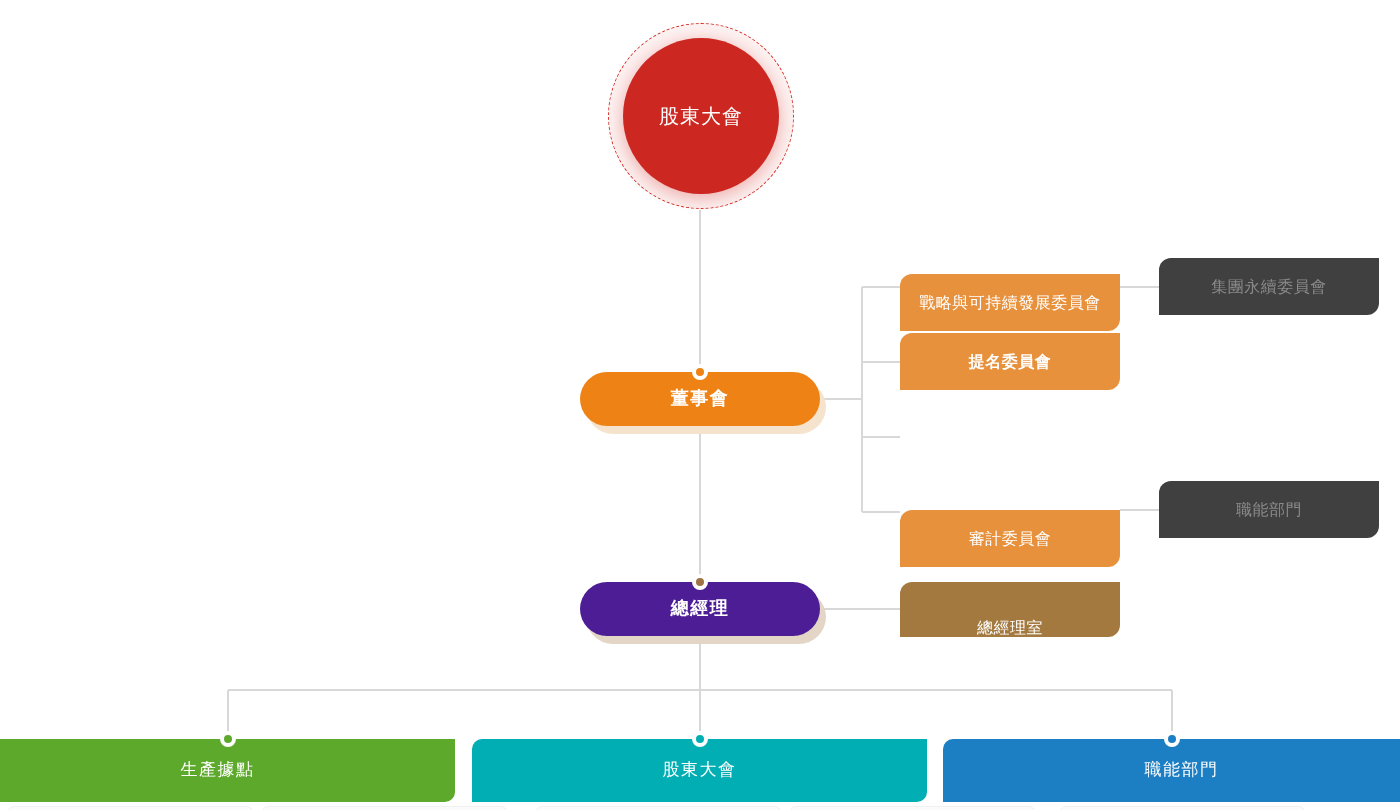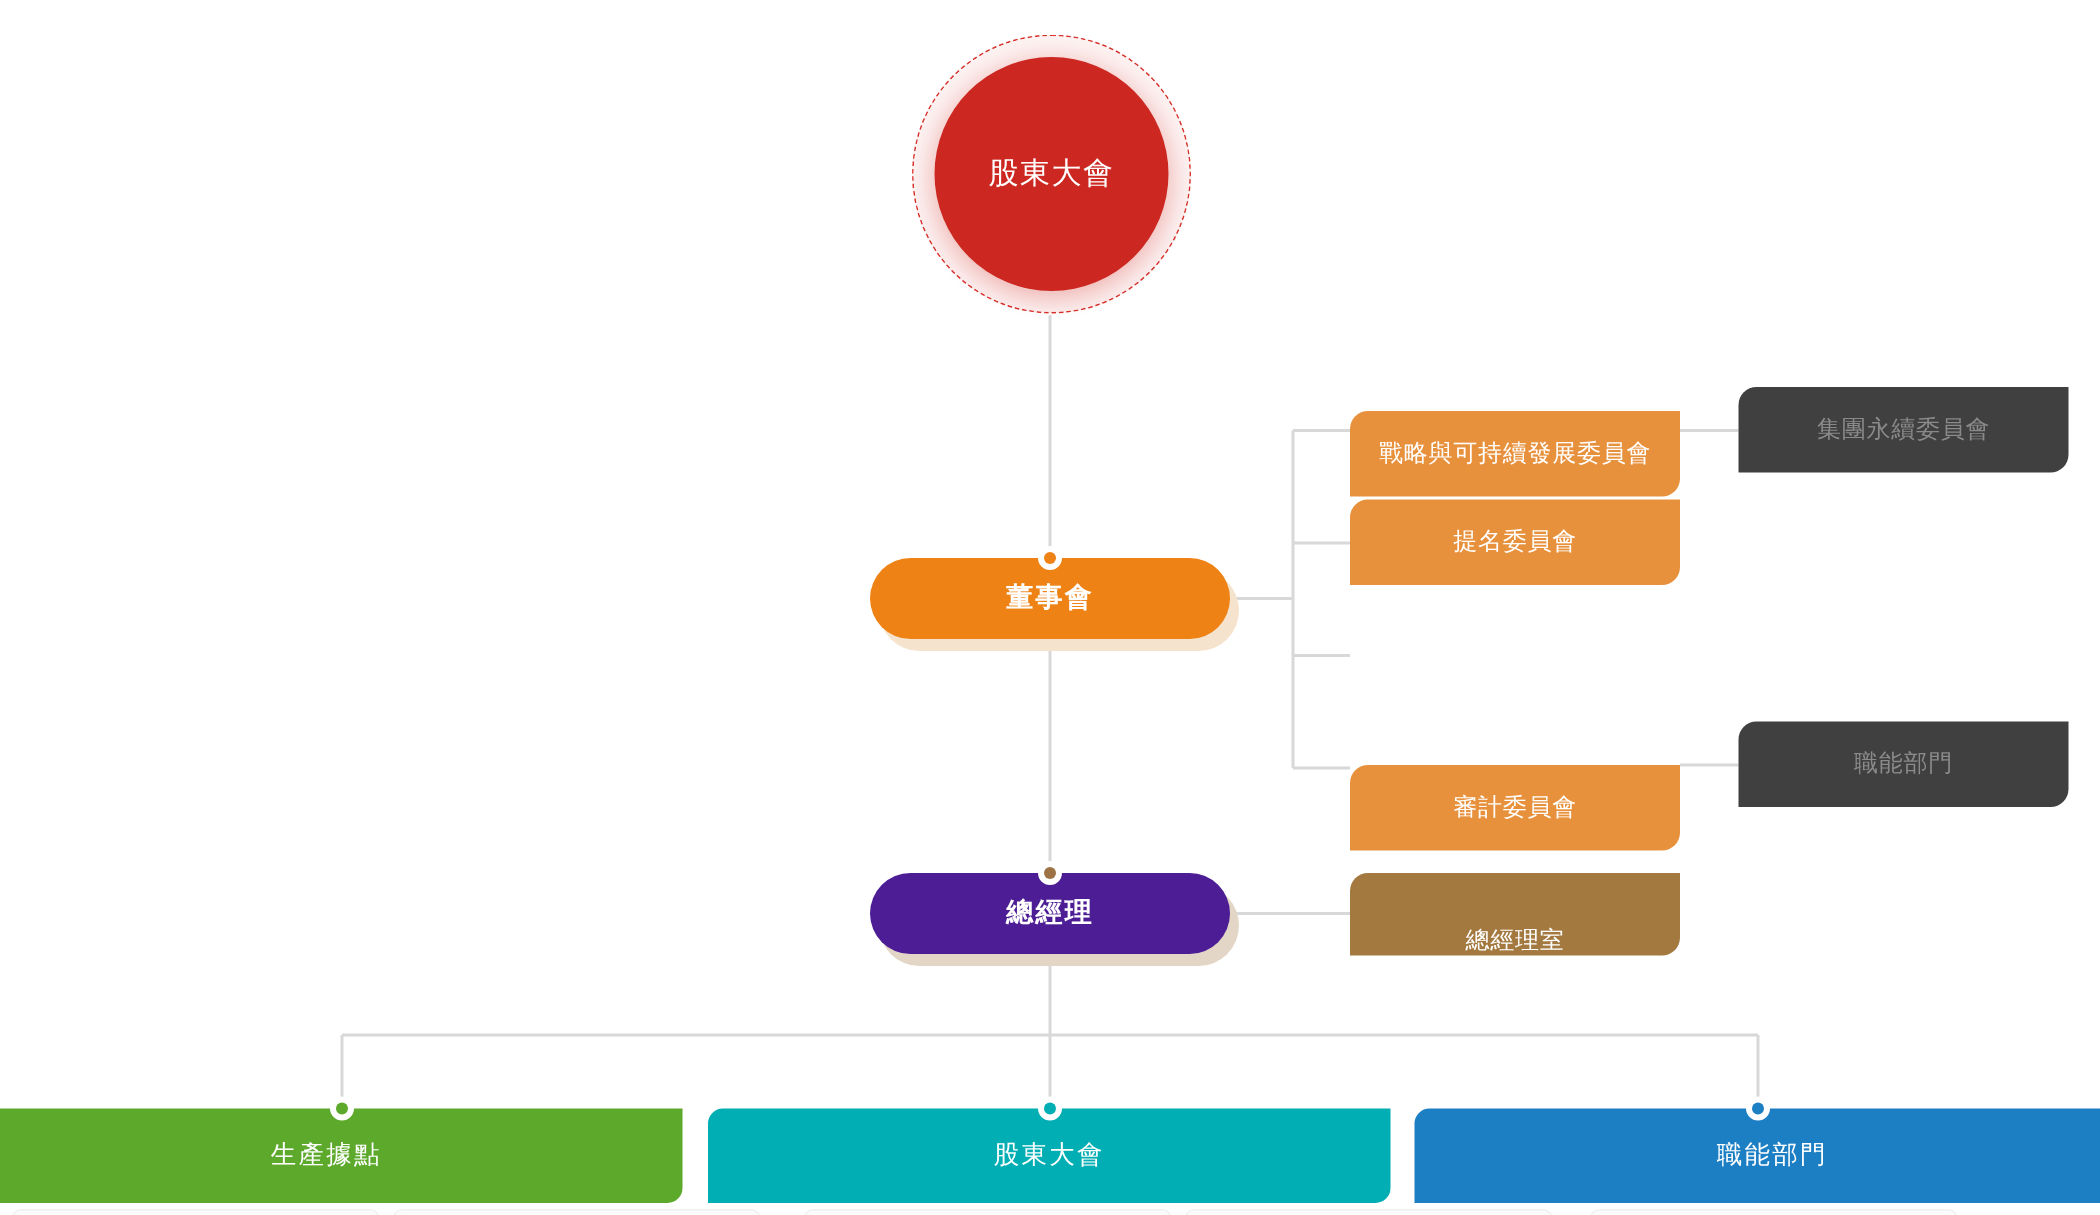--- a/index.html
+++ b/index.html
@@ -104,21 +104,21 @@
     align-items: center;
     justify-content: center;
     z-index: 3;
   }
   .committee .node-label {
     color: #ffffff;
     font-size: 16px;
     letter-spacing: 0.5px;
   }
   #committee-0 { top: 258px; margin-top: 16px; }
-  #committee-1 { top: 333px; }
+  #committee-1 { top: 333px; font-weight: bold; }
   #committee-2 { top: 408px; }
   #committee-3 { top: 510px; }
 
   
   .pale-box {
     position: absolute;
     left: 1159px;
     width: 220px;
     height: 57px;
     background: #404040;

